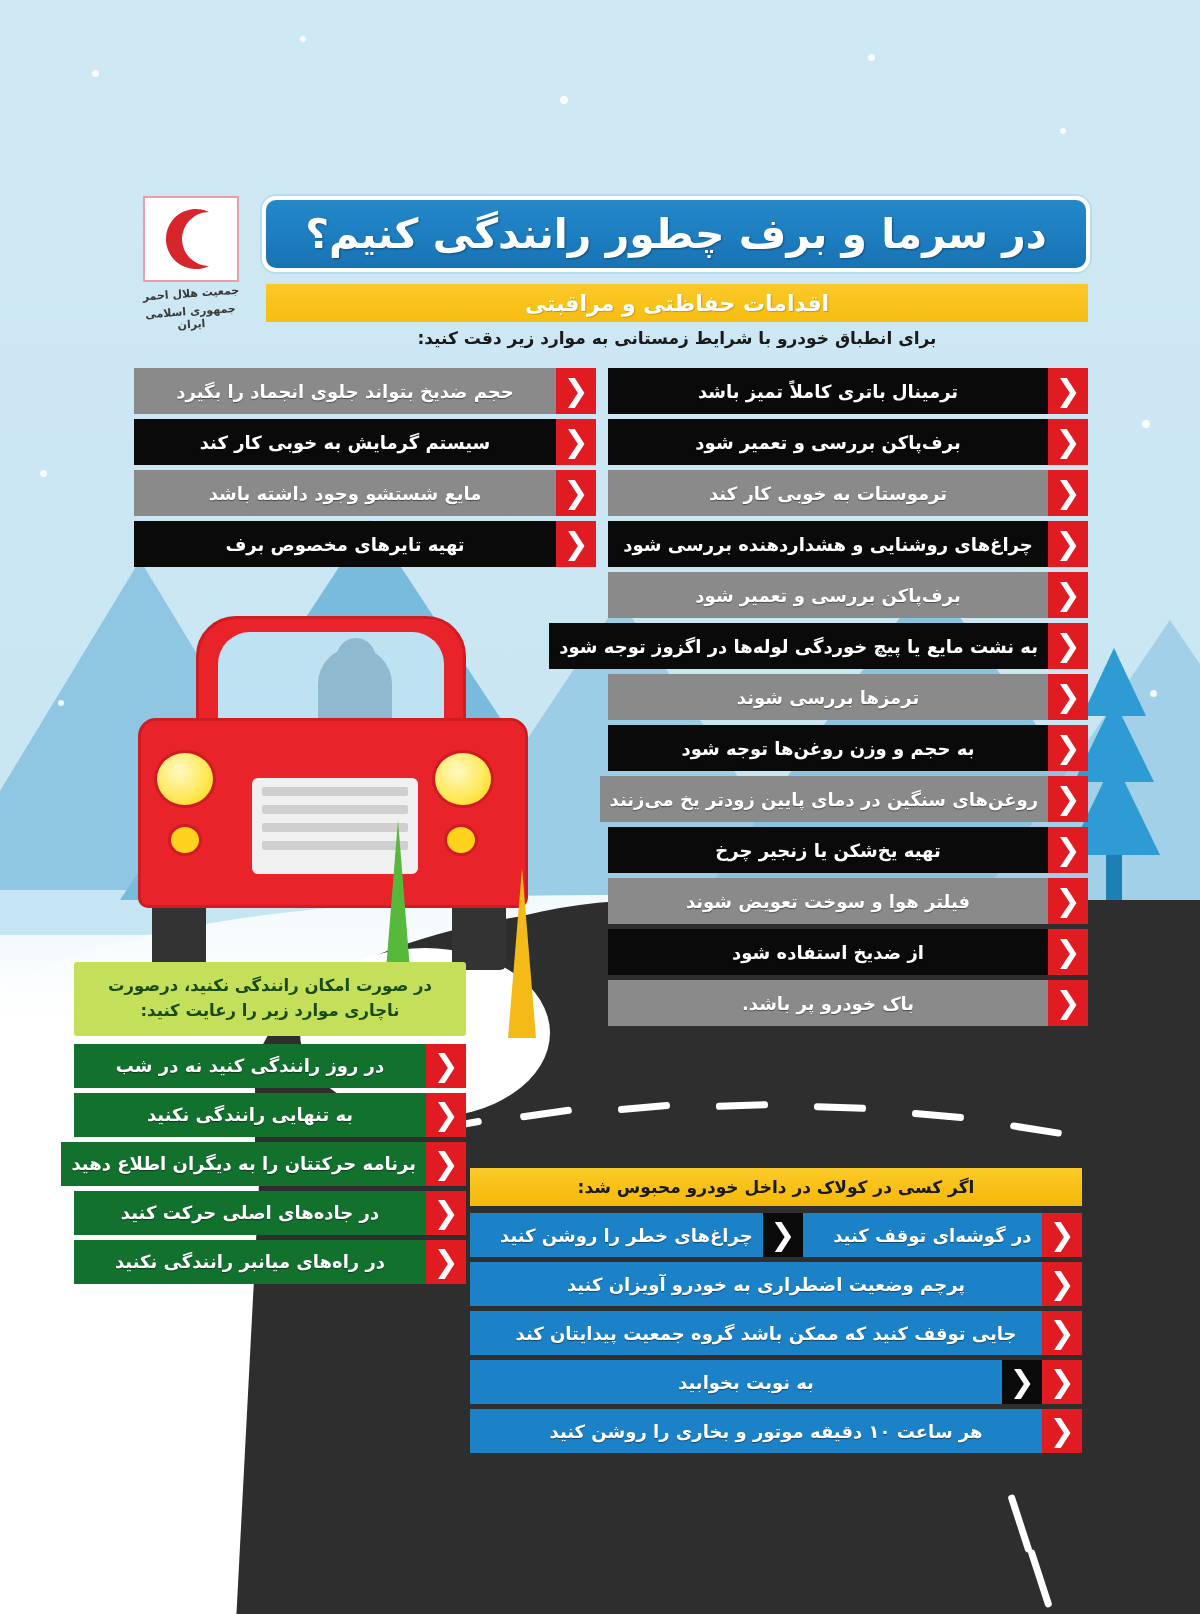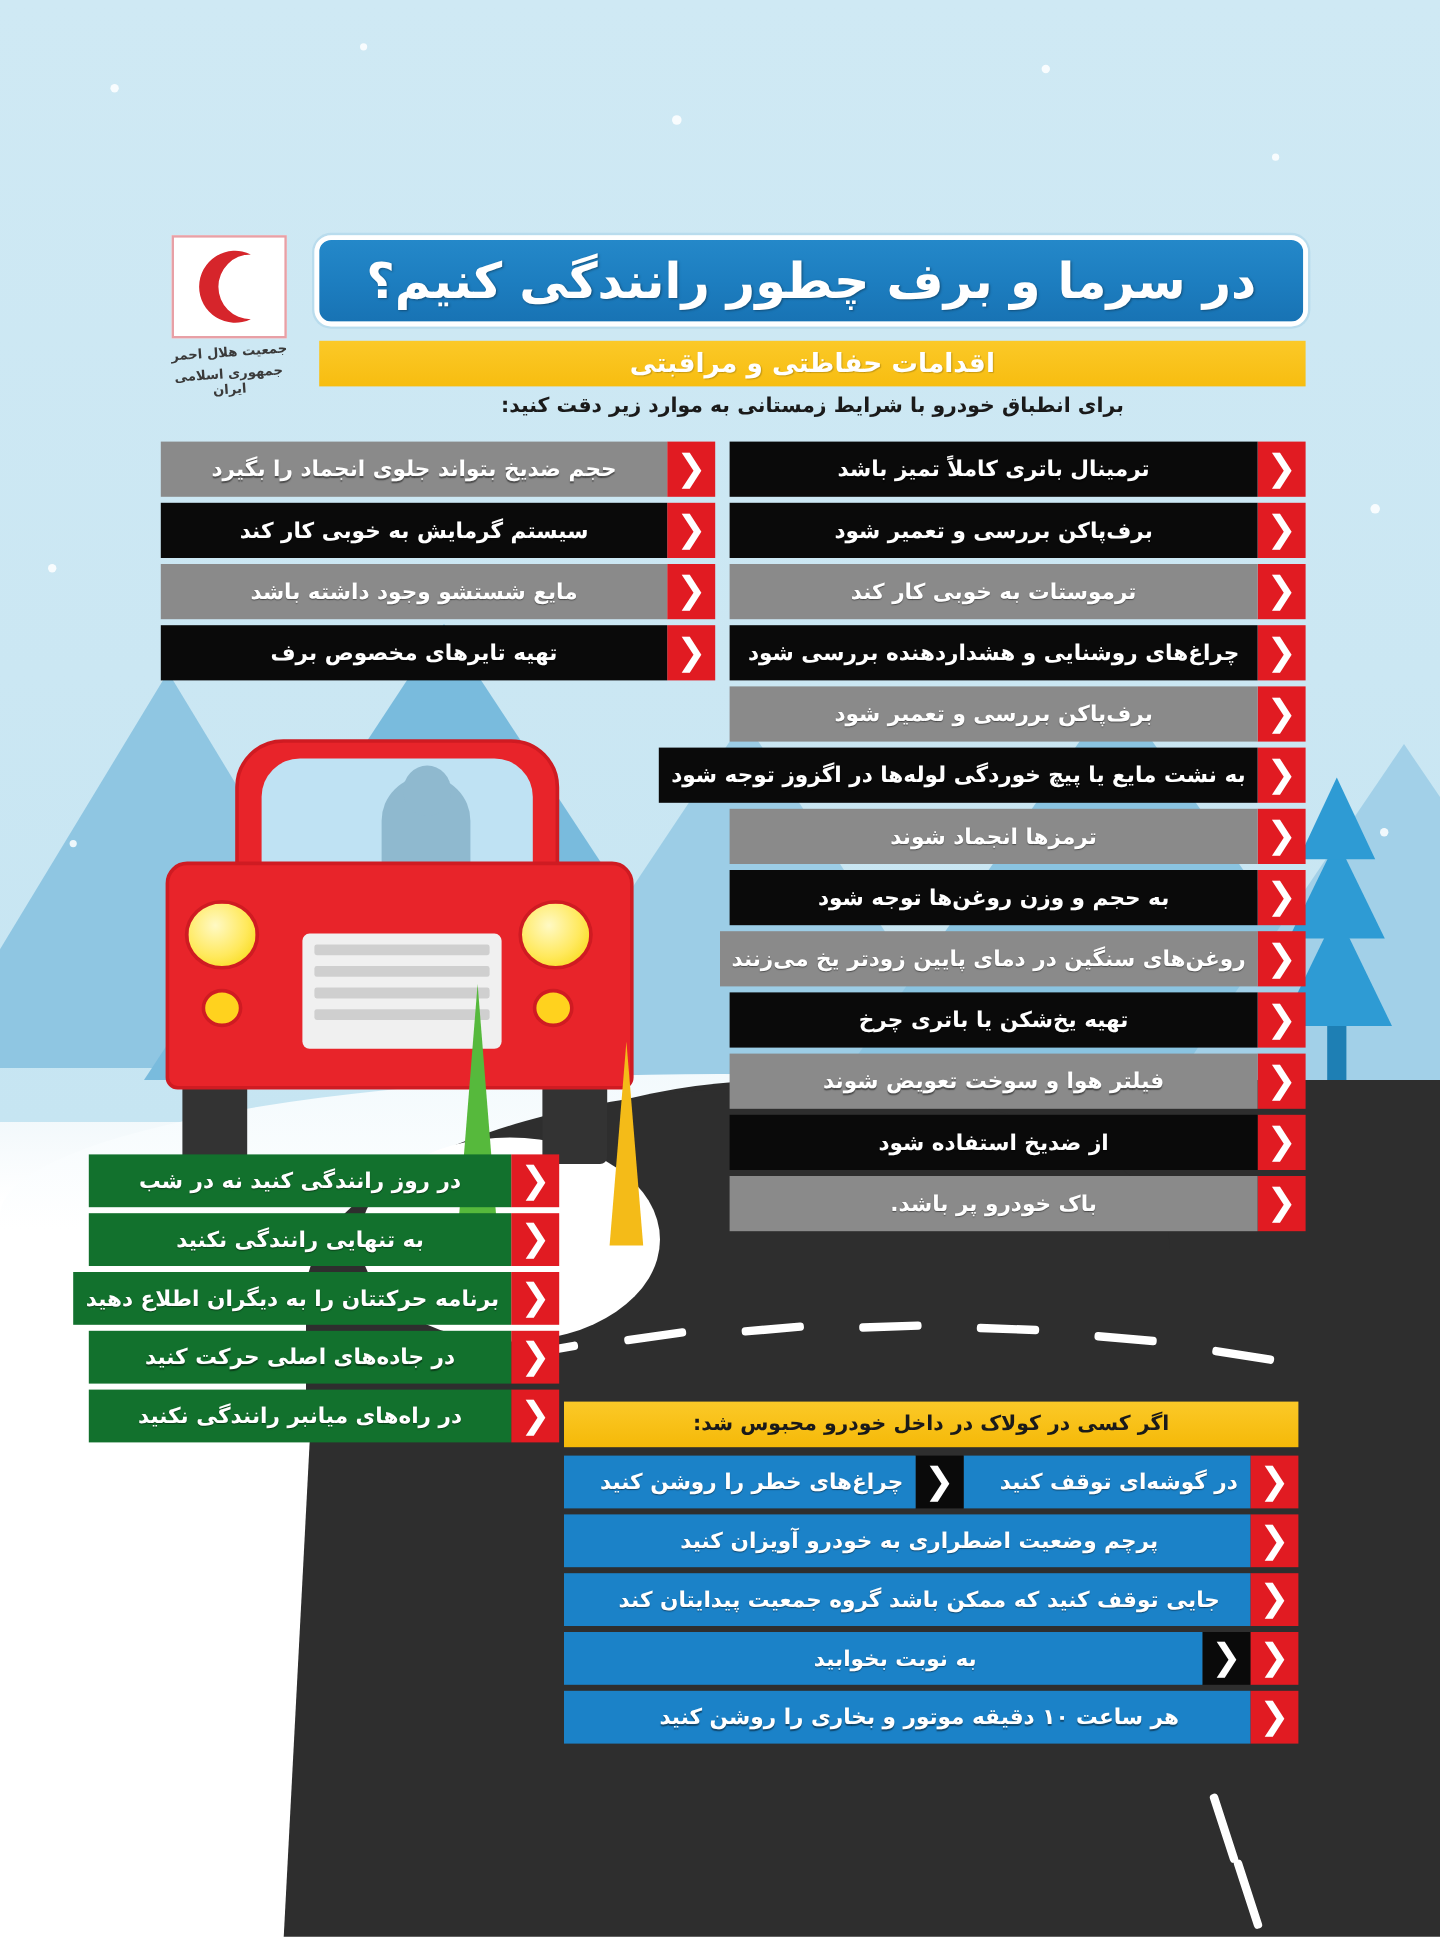--- a/index.html
+++ b/index.html
@@ -344,33 +344,33 @@
       <div class="bar-row">
         <div class="chev chev-red">❮</div>
         <div class="bar-label bar-gray">برف‌پاکن بررسی و تعمیر شود</div>
       </div>
       <div class="bar-row">
         <div class="chev chev-red">❮</div>
         <div class="bar-label bar-dark">به نشت مایع یا پیچ خوردگی لوله‌ها در اگزوز توجه شود</div>
       </div>
       <div class="bar-row">
         <div class="chev chev-red">❮</div>
-        <div class="bar-label bar-gray">ترمزها انجماد شوند</div>
+        <div class="bar-label bar-gray">ترمزها بررسی شوند</div>
       </div>
       <div class="bar-row">
         <div class="chev chev-red">❮</div>
         <div class="bar-label bar-dark">به حجم و وزن روغن‌ها توجه شود</div>
       </div>
       <div class="bar-row">
         <div class="chev chev-red">❮</div>
         <div class="bar-label bar-gray">روغن‌های سنگین در دمای پایین زودتر یخ می‌زنند</div>
       </div>
       <div class="bar-row">
         <div class="chev chev-red">❮</div>
-        <div class="bar-label bar-dark">تهیه یخ‌شکن یا باتری چرخ</div>
+        <div class="bar-label bar-dark">تهیه یخ‌شکن یا زنجیر چرخ</div>
       </div>
       <div class="bar-row">
         <div class="chev chev-red">❮</div>
         <div class="bar-label bar-gray">فیلتر هوا و سوخت تعویض شوند</div>
       </div>
       <div class="bar-row">
         <div class="chev chev-red">❮</div>
         <div class="bar-label bar-dark">از ضدیخ استفاده شود</div>
       </div>
       <div class="bar-row">
@@ -392,20 +392,21 @@
         <div class="chev chev-red">❮</div>
         <div class="bar-label bar-gray">مایع شستشو وجود داشته باشد</div>
       </div>
       <div class="bar-row">
         <div class="chev chev-red">❮</div>
         <div class="bar-label bar-dark">تهیه تایرهای مخصوص برف</div>
       </div>
     </div>
 
   <div id="green-section">
+    <div id="green-note">در صورت امکان رانندگی نکنید، درصورت ناچاری موارد زیر را رعایت کنید:</div>
     <div id="green-list">
         <div class="bar-row">
           <div class="chev chev-red">❮</div>
           <div class="bar-label bar-green">در روز رانندگی کنید نه در شب</div>
         </div>
         <div class="bar-row">
           <div class="chev chev-red">❮</div>
           <div class="bar-label bar-green">به تنهایی رانندگی نکنید</div>
         </div>
         <div class="bar-row">

